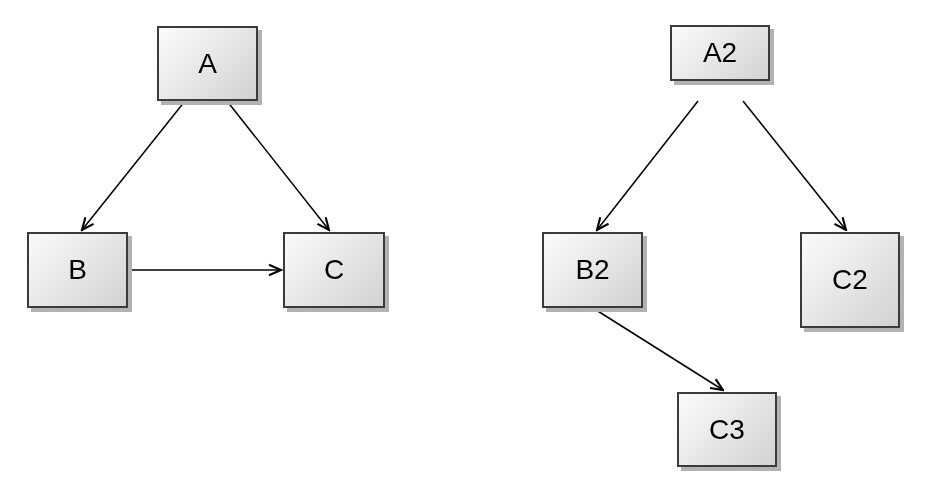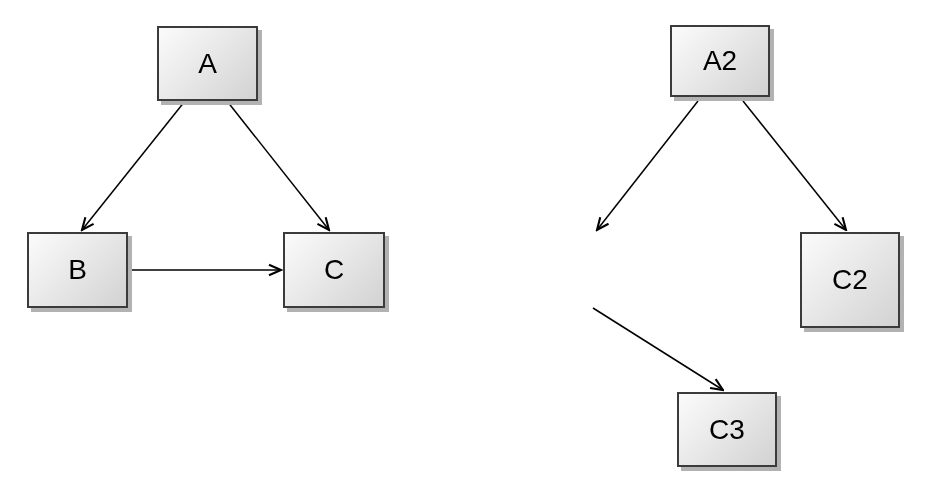--- a/index.html
+++ b/index.html
@@ -36,21 +36,21 @@
     font-size: 28px;
     color: #000000;
     line-height: 1;
     user-select: none;
   }
   
   .node-A  { left: 157px; top:  26px; width: 101px; height: 75px; }
   .node-B  { left:  27px; top: 232px; width: 101px; height: 76px; }
   .node-C  { left: 283px; top: 232px; width: 102px; height: 76px; }
   
-  .node-A2 { left: 670px; top:  25px; width: 100px; height: 72px; }
+  .node-A2 { left: 670px; top:  25px; width: 100px; height: 56px; }
   .node-B2 { left: 542px; top: 232px; width: 101px; height: 76px; }
   .node-C2 { left: 800px; top: 232px; width: 100px; height: 96px; }
   .node-C3 { left: 677px; top: 392px; width: 100px; height: 75px; }
   .edge {
     stroke: #000000;
     stroke-width: 1.5;
     fill: none;
   }
 </style>
 </head>
@@ -80,20 +80,23 @@
   <div class="node node-B">
     <span class="node-label">B</span>
   </div>
   <div class="node node-C">
     <span class="node-label">C</span>
   </div>
 
   <div class="node node-A2">
     <span class="node-label">A2</span>
   </div>
+  <div class="node node-B2">
+    <span class="node-label">B2</span>
+  </div>
   <div class="node node-C2">
     <span class="node-label">C2</span>
   </div>
   <div class="node node-C3">
     <span class="node-label">C3</span>
   </div>
 
 </div>
 
 </body></html>

